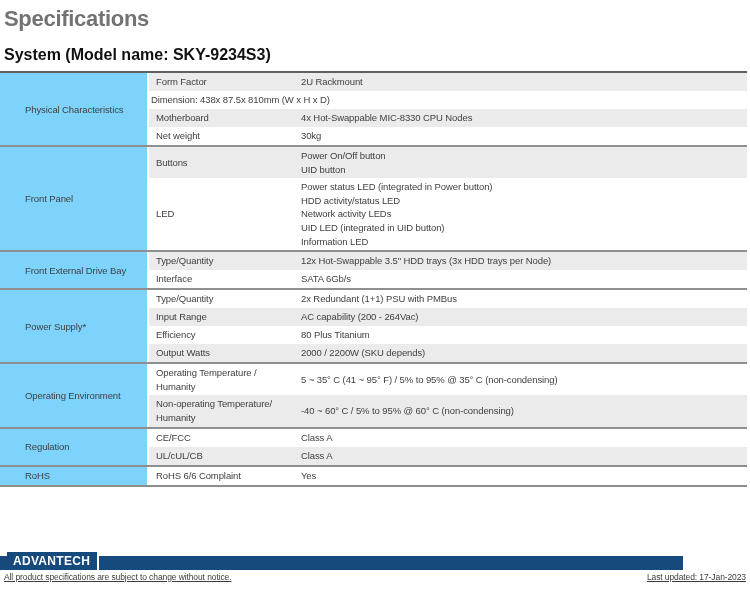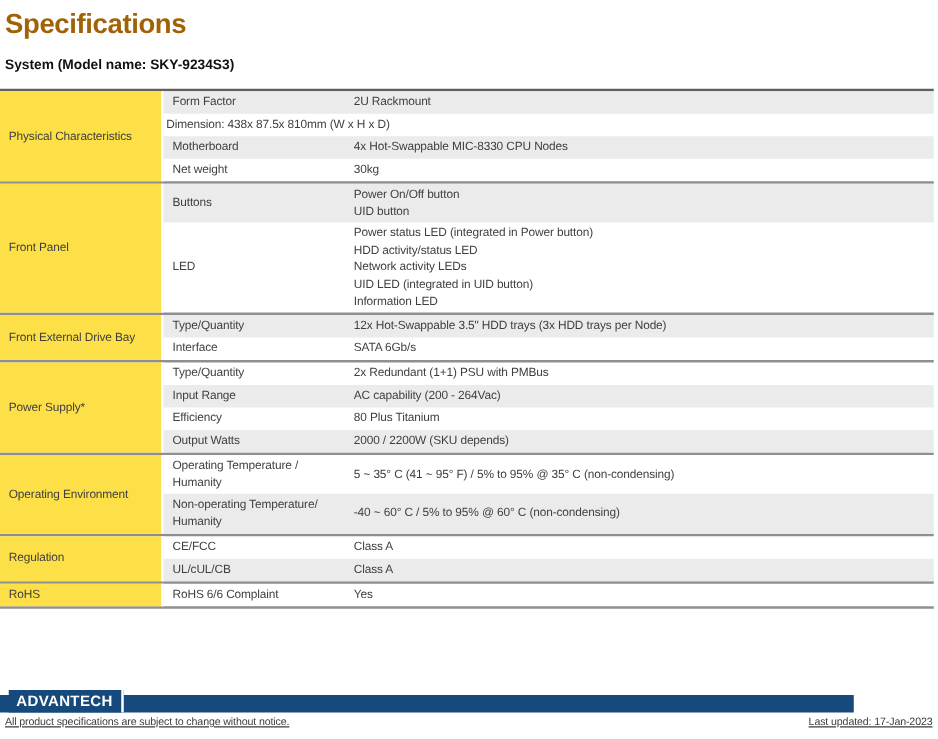--- a/index.html
+++ b/index.html
@@ -8,43 +8,43 @@
     width:750px; height:591px;
     background:#ffffff;
     font-family:"Liberation Sans", sans-serif;
     color:#3f3f3f;
     overflow:hidden;
   }
   .doc-title {
     position:absolute; left:4px; top:6px;
     font-size:22px; font-weight:bold;
     letter-spacing:-0.3px;
-    color:#a16207;
+    color:#737373;
   }
   .doc-subtitle {
     position:absolute; left:4px; top:46px;
-    font-size:11px; font-weight:bold;
+    font-size:16px; font-weight:bold;
     color:#111111;
   }
   .spec-table {
     position:absolute; left:0; top:71px;
     width:747px;
     border-top:2px solid #606060;
     border-bottom:2px solid #8f8f8f;
     font-size:9.5px;
     letter-spacing:-0.1px;
   }
   .spec-section { display:flex; }
   .spec-section + .spec-section { border-top:2px solid #8f8f8f; }
   .category-cell {
     width:122px; min-width:122px;
-    background:#fde047;
+    background:#7dd3fc;
     border-right:2px solid #ffffff;
     display:flex; align-items:center;
-    padding-left:7px;
+    padding-left:25px;
     white-space:pre-line;
   }
   .rows-col { flex:1; display:flex; flex-direction:column; }
   .spec-row { display:flex; min-height:18px; }
   .spec-row.stripe { background:#ebebeb; }
   .spec-label {
     width:139px; min-width:139px;
     display:flex; align-items:center;
     padding:2px 4px 2px 7px;
     line-height:13.6px;

